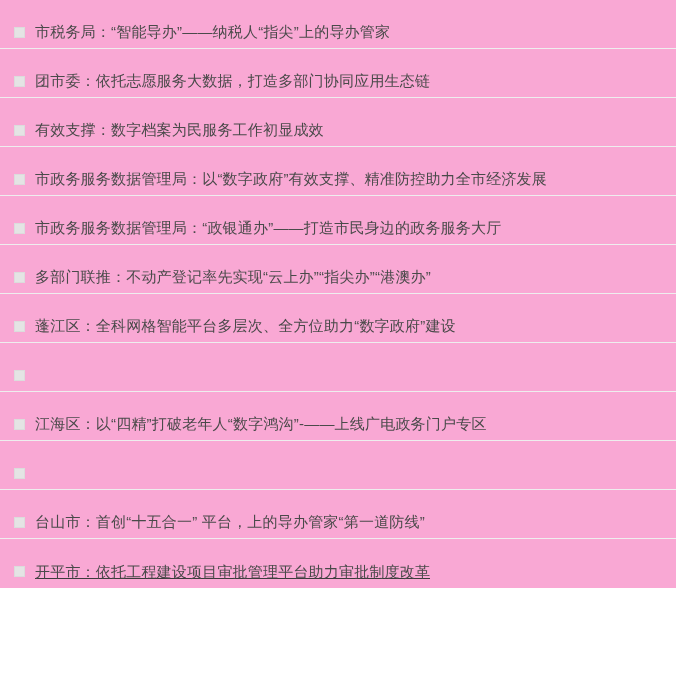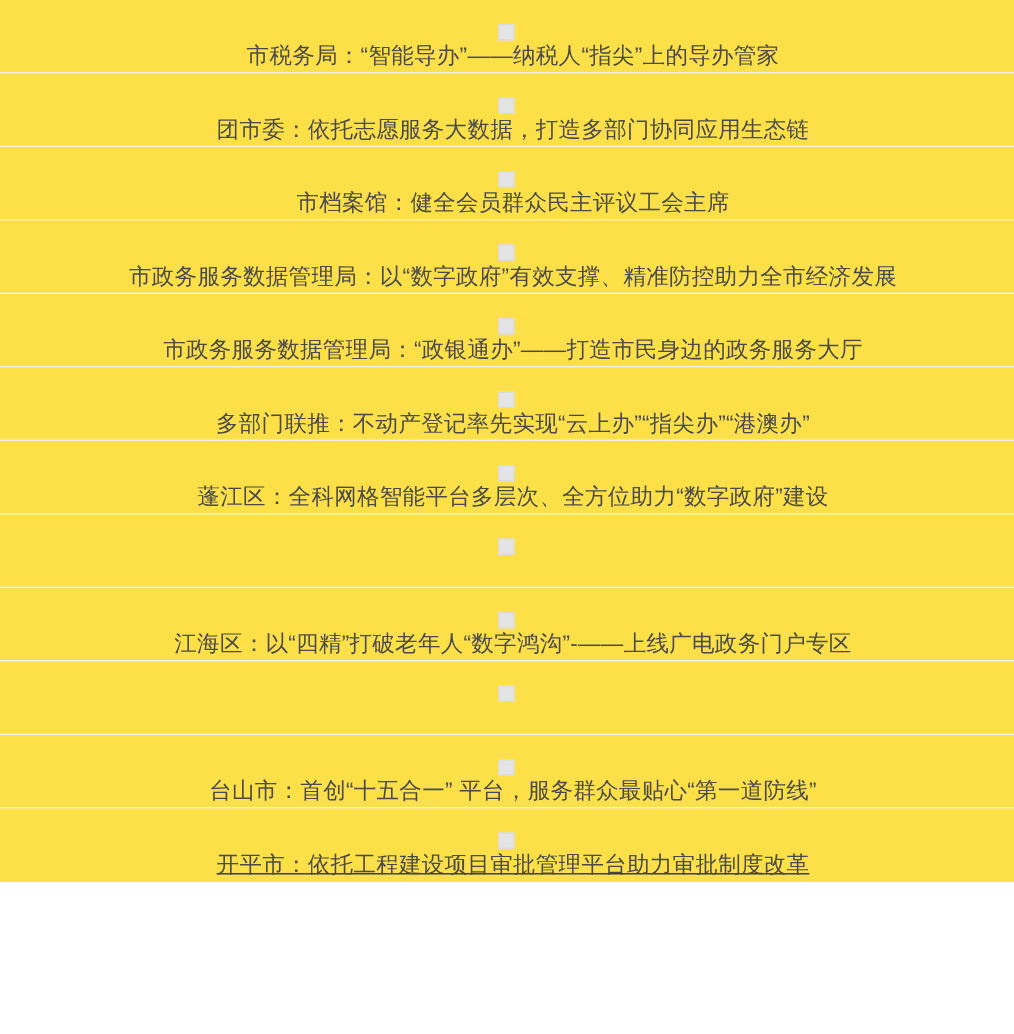--- a/index.html
+++ b/index.html
@@ -18,22 +18,21 @@
     display: block;
     width: 100%;
   }
   .row {
     display: flex;
     align-items: center;
     height: 49px;
     padding: 16px 6px 0 14px;
     box-sizing: border-box;
     border-bottom: 1px solid #eeeeee;
-    background: #fde047;
-    flex-direction: column;
+    background: #f9a8d4;
   }
   .row:last-child {
     border-bottom: none;
     text-decoration: underline;
   }
   .bullet {
     flex: 0 0 auto;
     width: 11px;
     height: 11px;
     background: #e4e4e4;
@@ -59,21 +58,21 @@
     <div class="row">
       <span class="bullet"></span>
       <span class="text">市税务局：“智能导办”——纳税人“指尖”上的导办管家</span>
     </div>
     <div class="row">
       <span class="bullet"></span>
       <span class="text">团市委：依托志愿服务大数据，打造多部门协同应用生态链</span>
     </div>
     <div class="row">
       <span class="bullet"></span>
-      <span class="text">市档案馆：健全会员群众民主评议工会主席</span>
+      <span class="text">有效支撑：数字档案为民服务工作初显成效</span>
     </div>
     <div class="row">
       <span class="bullet"></span>
       <span class="text">市政务服务数据管理局：以“数字政府”有效支撑、精准防控助力全市经济发展</span>
     </div>
     <div class="row">
       <span class="bullet"></span>
       <span class="text">市政务服务数据管理局：“政银通办”——打造市民身边的政务服务大厅</span>
     </div>
     <div class="row">
@@ -89,19 +88,19 @@
     </div>
     <div class="row">
       <span class="bullet"></span>
       <span class="text">江海区：以“四精”打破老年人“数字鸿沟”-——上线广电政务门户专区</span>
     </div>
     <div class="row">
       <span class="bullet"></span>
     </div>
     <div class="row">
       <span class="bullet"></span>
-      <span class="text">台山市：首创“十五合一” 平台，服务群众最贴心“第一道防线”</span>
+      <span class="text">台山市：首创“十五合一” 平台，上的导办管家“第一道防线”</span>
     </div>
     <div class="row">
       <span class="bullet"></span>
       <span class="text">开平市：依托工程建设项目审批管理平台助力审批制度改革</span>
     </div>
   </div>
 
 </body></html>

